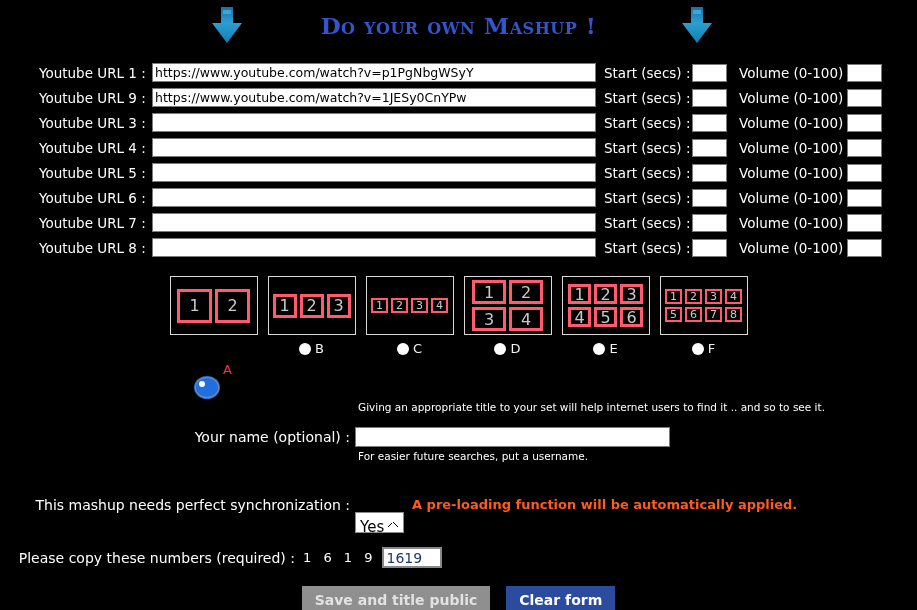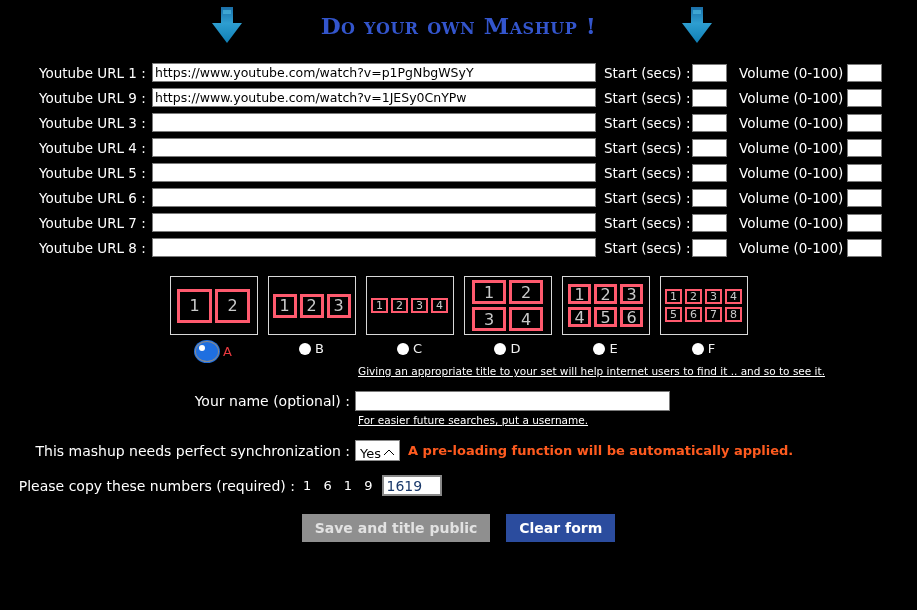--- a/index.html
+++ b/index.html
@@ -132,46 +132,46 @@
   .form-lbl {
     color: #ffffff;
     font-size: 14px;
     text-align: right;
     white-space: nowrap;
   }
   .hint {
     color: #ffffff;
     font-size: 10.5px;
     font-family: "DejaVu Sans", sans-serif;
-    text-decoration: underline;
   }
   .hint-row { display: flex; margin-top: 3px; }
   .inp-title {
     width: 525px;
     background: #eaf0fa;
     height: 20px;
     font-size: 13px;
   }
   .inp-name { width: 315px; height: 20px; }
   .sel {
     background: #ffffff;
     border: 1px solid #8a8a8a;
-    font-size: 13px;
+    font-size: 15px;
     height: 21px;
     padding: 5px 18px 0 4px;
     color: #000;
     font-family: "DejaVu Sans", sans-serif;
     appearance: none;
     -webkit-appearance: none;
     background-image: linear-gradient(135deg, transparent 50%, #000 50%, #000 60%, transparent 60%),
                       linear-gradient(45deg, transparent 42%, #000 42%, #000 52%, transparent 52%);
     background-position: calc(100% - 10px) 9px, calc(100% - 5px) 9px;
     background-size: 5px 5px, 5px 5px;
     background-repeat: no-repeat;
     outline: none;
+    margin-top: 36px;
   }
   .warn {
     color: #ff5b1f;
     font-size: 13px;
     margin-left: 8px;
     white-space: nowrap;
     font-weight: bold;
   }
   .captcha-digits {
     color: #ffffff;

